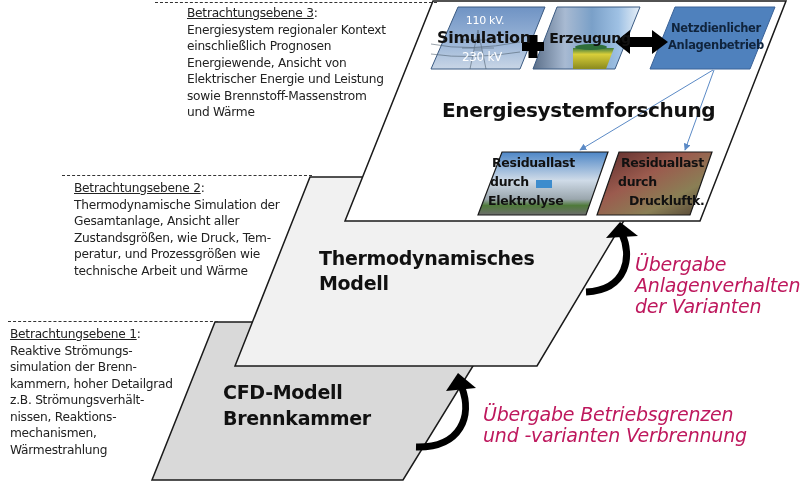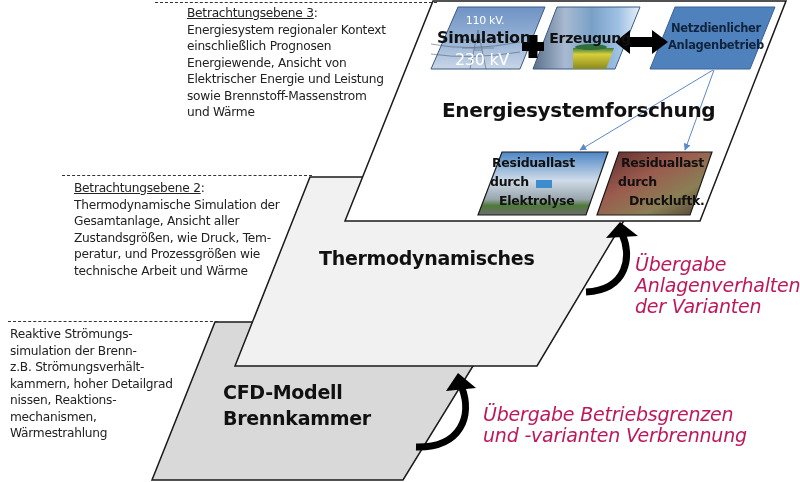--- a/index.html
+++ b/index.html
@@ -123,51 +123,53 @@
 <div class="desc" style="left:74px; top:180px; width:250px;">
   <div><span class="head">Betrachtungsebene 2</span><span>:</span></div>
   <div>Thermodynamische Simulation der</div>
   <div>Gesamtanlage, Ansicht aller</div>
   <div>Zustandsgrößen, wie Druck, Tem-</div>
   <div>peratur, und Prozessgrößen wie</div>
   <div>technische Arbeit und Wärme</div>
 </div>
 
 <div class="desc" style="left:10px; top:326px; width:190px;">
+  <div><span class="head">Betrachtungsebene 1</span><span>:</span></div>
   <div>Reaktive Strömungs-</div>
   <div>simulation der Brenn-</div>
+  <div>kammern, hoher Detailgrad</div>
   <div>z.B. Strömungsverhält-</div>
-  <div>kammern, hoher Detailgrad</div>
   <div>nissen, Reaktions-</div>
   <div>mechanismen,</div>
   <div>Wärmestrahlung</div>
 </div>
 
 <div class="layer-title" style="left:442px; top:98px; font-size:20px;">Energiesystemforschung</div>
 <div class="layer-title" style="left:319px; top:246px; font-size:19px; line-height:25px;">
   <div>Thermodynamisches</div>
+  <div>Modell</div>
 </div>
 <div class="layer-title" style="left:223px; top:379px; font-size:19px; line-height:26px;">
   <div>CFD-Modell</div>
   <div>Brennkammer</div>
 </div>
 
 <div class="tile-label" style="left:455px; top:14px; width:60px; font-size:11px; font-weight:normal; color:#fff;">110 kV.</div>
 <div class="tile-label" style="left:437px; top:28px; width:90px; font-size:16px; color:#111;">Simulation</div>
-<div class="tile-label" style="left:452px; top:50px; width:60px; font-size:16px; font-weight:normal; color:#fff;">230 kV</div>
+<div class="tile-label" style="left:452px; top:50px; width:60px; font-size:12px; font-weight:normal; color:#fff;">230 kV</div>
 <div class="tile-label" style="left:545px; top:30px; width:90px; font-size:14px; color:#111;">Erzeugung</div>
 <div class="tile-label" style="left:660px; top:20px; width:112px; font-size:11.5px; line-height:17px; color:#10243d;">
   <div>Netzdienlicher</div>
   <div>Anlagenbetrieb</div>
 </div>
 
 <div class="tile-label" style="left:484px; top:153px; width:110px; font-size:12.5px; line-height:19px; color:#111; text-align:left; padding-left:3px;">
   <div style="padding-left:5px;">Residuallast</div>
   <div style="padding-left:3px;">durch</div>
-  <div style="padding-left:1px;margin-left:11px;">Elektrolyse</div>
+  <div style="padding-left:1px;">Elektrolyse</div>
 </div>
 <div class="tile-label" style="left:603px; top:153px; width:110px; font-size:12.5px; line-height:19px; color:#111; text-align:left;">
   <div style="padding-left:18px;">Residuallast</div>
   <div style="padding-left:15px;">durch</div>
   <div style="padding-left:26px;">Druckluftk.</div>
 </div>
 
 <div class="handover" style="left:635px; top:254px;">
   <div>Übergabe</div>
   <div>Anlagenverhalten</div>

